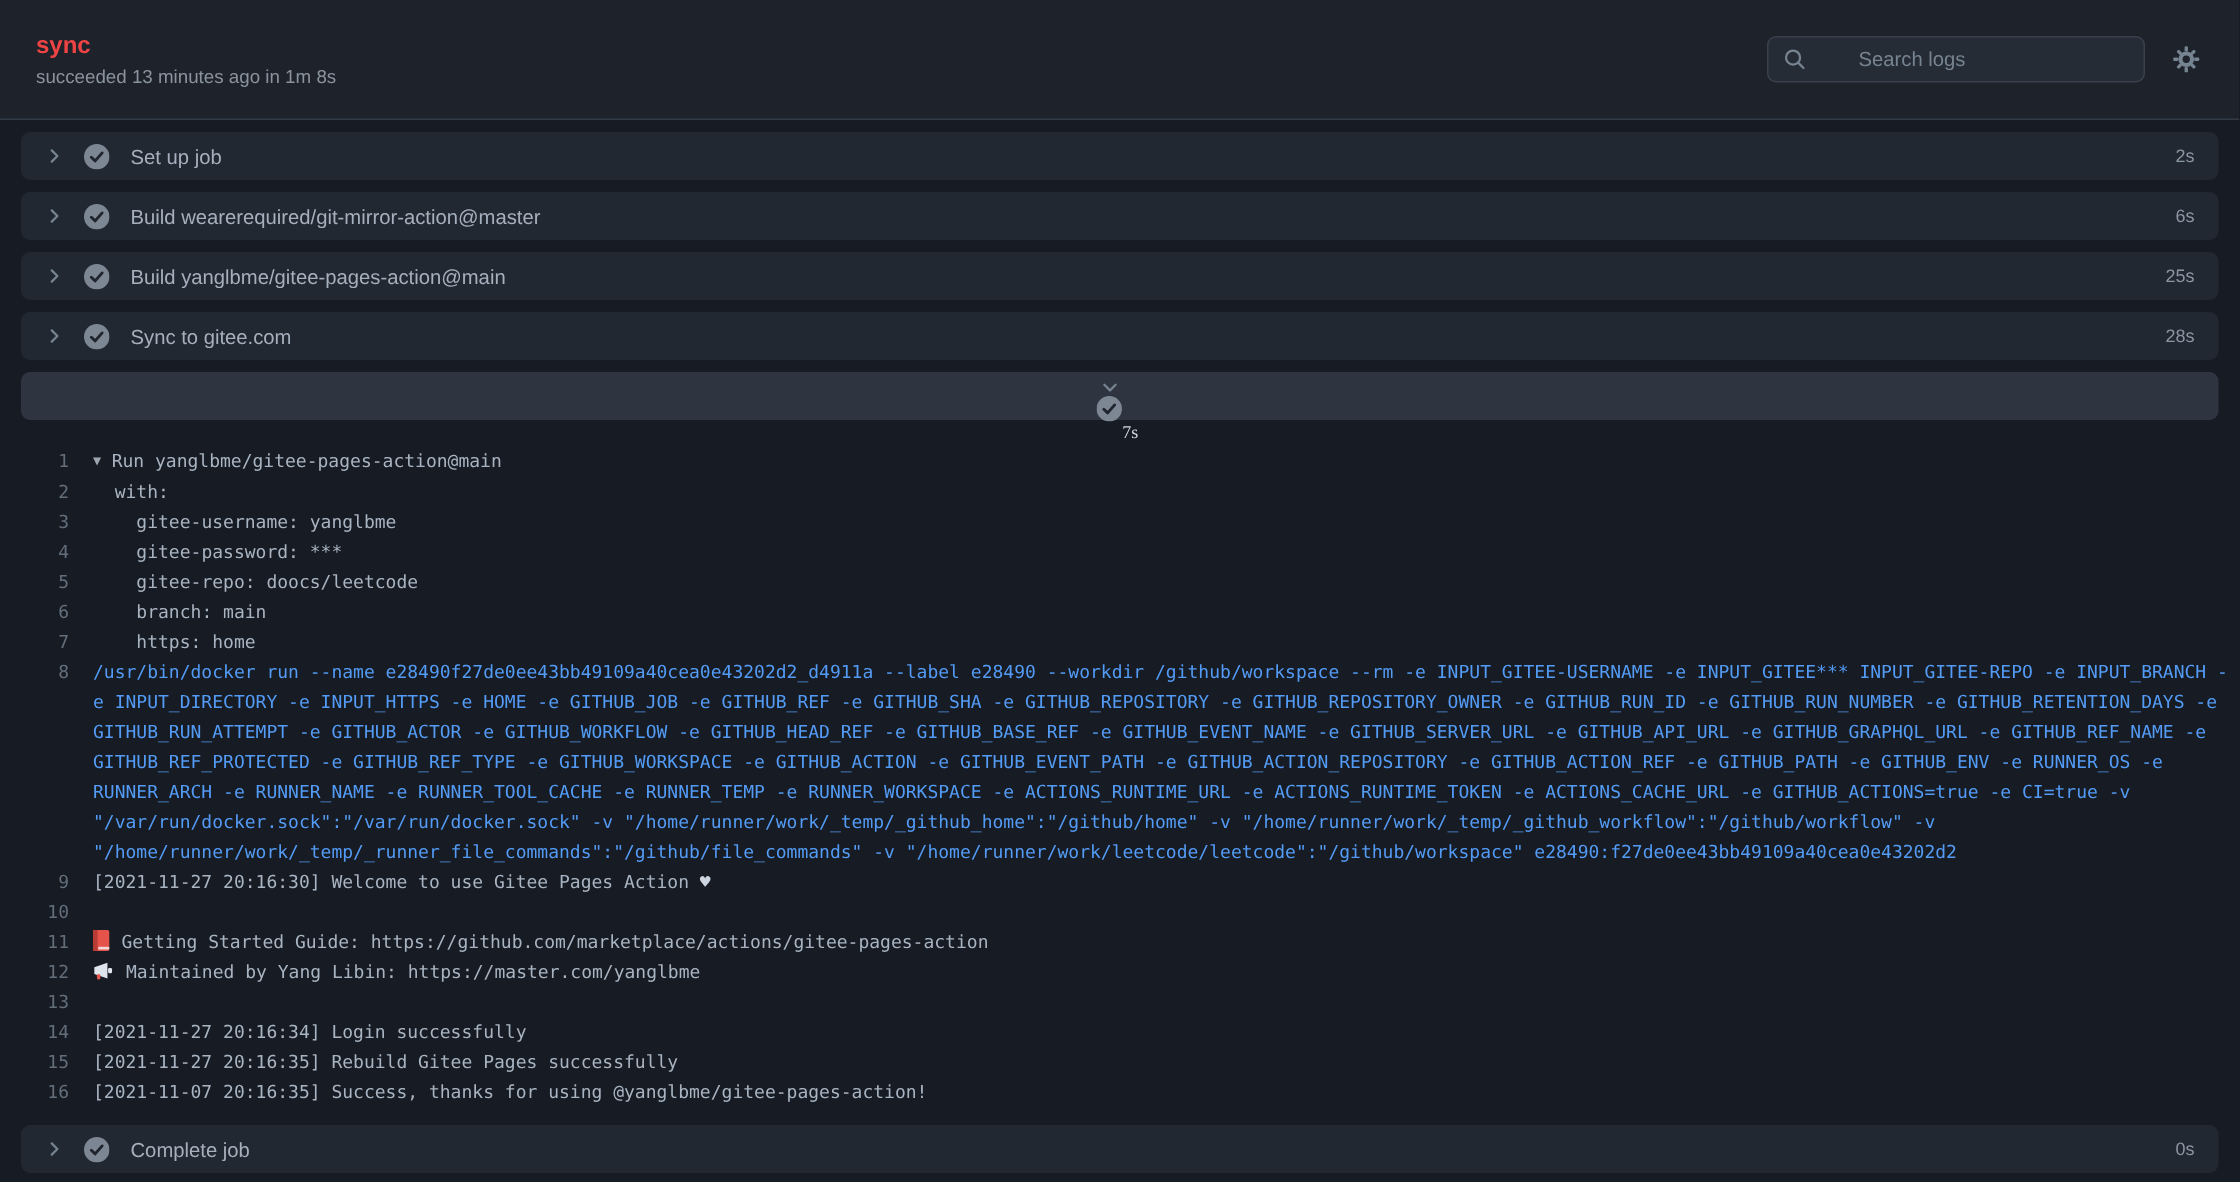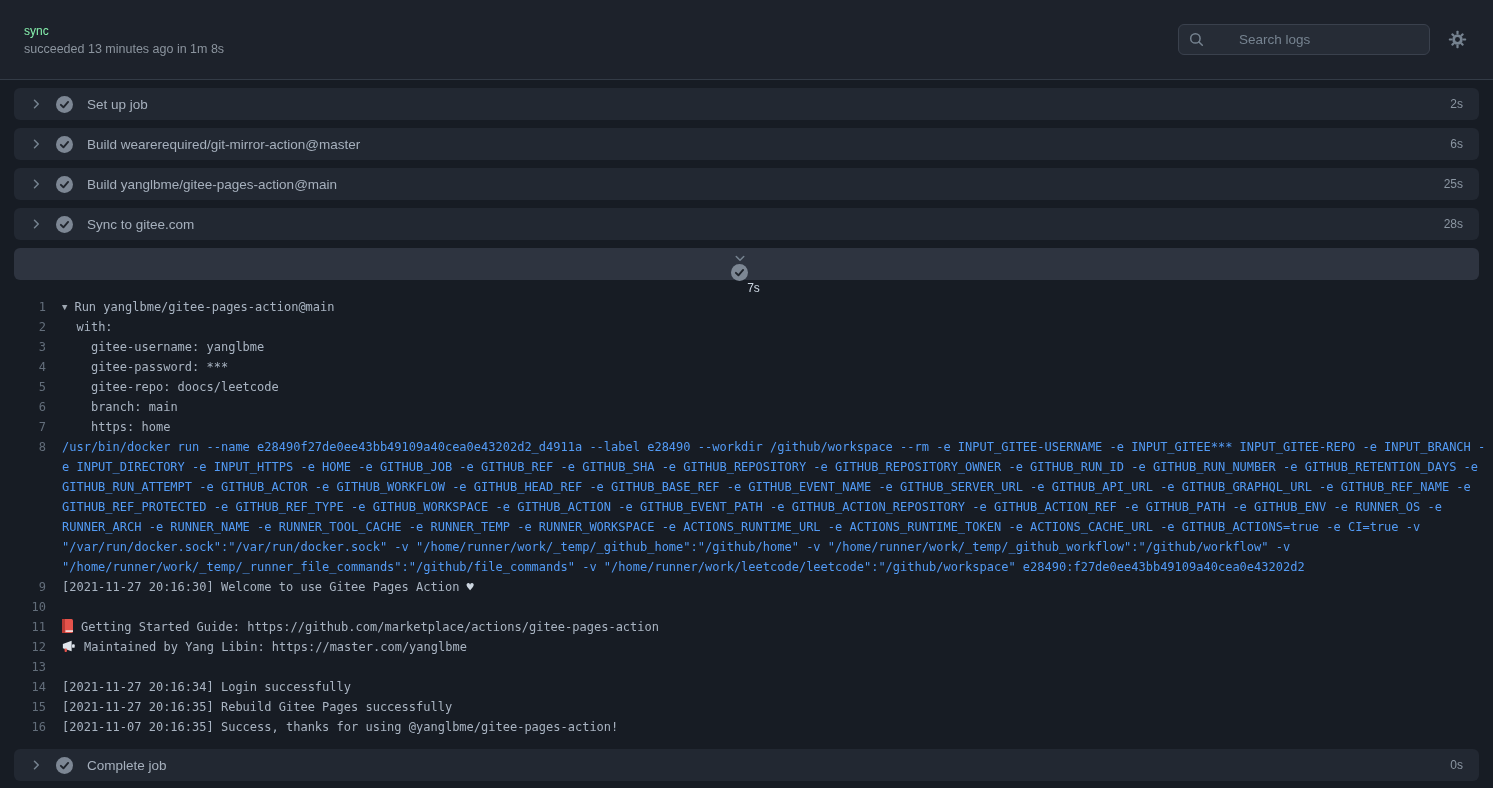--- a/index.html
+++ b/index.html
@@ -9,21 +9,21 @@
     background:#171c24;
     font-family:"Liberation Sans","DejaVu Sans",sans-serif;
   }
   
   .header {
     height:80px; background:#1d222b; border-bottom:1px solid #333b46;
     display:flex; align-items:center; justify-content:space-between;
     padding:0 24px 0 24px;
   }
   .job-titles { display:flex; flex-direction:column; gap:4px; }
-  .job-title { font-size:12px; font-weight:normal; color:#86efac; }
+  .job-title { font-size:16px; font-weight:bold; color:#ef4444; }
   .job-subtitle { font-size:12.5px; color:#8b949e; }
   .header-right { display:flex; align-items:center; gap:16px; }
   .search-box {
     width:252px; height:31px; background:#262c36; border:1px solid #3a414d;
     border-radius:6px; display:flex; align-items:center; padding:0 10px; gap:8px;
   }
   .search-box input {
     flex:1; background:transparent; border:none; outline:none;
     color:#adbac7; font-size:13.5px; font-family:inherit; min-width:0;margin-left:25px;
   }
@@ -34,21 +34,21 @@
   .step-row {
     height:32px; border-radius:6px; background:#222832;
     display:flex; align-items:center; padding:4px 16px; margin-bottom:8px;
     color:#a6b0bd; font-size:13.5px; cursor:pointer;
   }
   .step-row.expanded { background:#2e3440; color:#ced8e4;flex-direction:column; }
   .step-chevron { width:12px; display:inline-flex; justify-content:center; margin-right:14px; line-height:0; }
   .step-check { margin-right:14px; line-height:0; }
   .step-name { flex:1; white-space:nowrap; overflow:hidden; text-overflow:ellipsis; }
   .step-duration { font-size:12px; color:#8b96a2; margin-left:14px; }
-  .step-row.expanded .step-duration { color:#ced8e4; }
+  .step-row.expanded .step-duration { color:#ced8e4;font-family:Liberation Serif, serif; }
   
   .log {
     font-family:"DejaVu Sans Mono","Liberation Mono",monospace;
     font-size:12px; line-height:20px; color:#a9b4c2;
     padding:9px 0 12px 0; margin:0 -14px 0 -14px;
   }
   .log-row { display:flex; min-height:20px; }
   .log-num {
     width:62px; min-width:62px; text-align:right; padding-right:16px;
     color:#636e7b; cursor:pointer; text-decoration:none; display:block;

